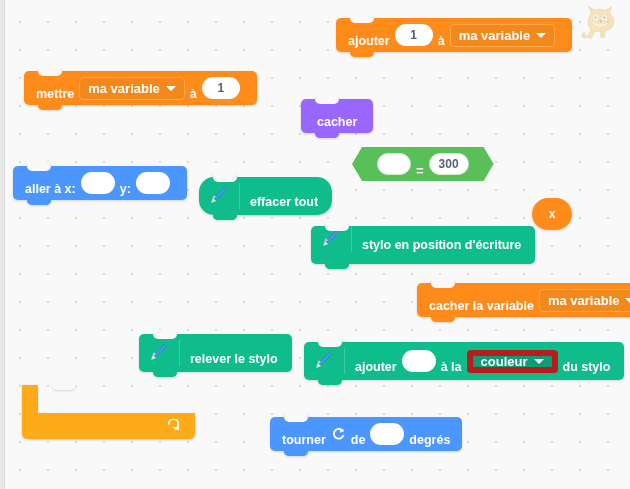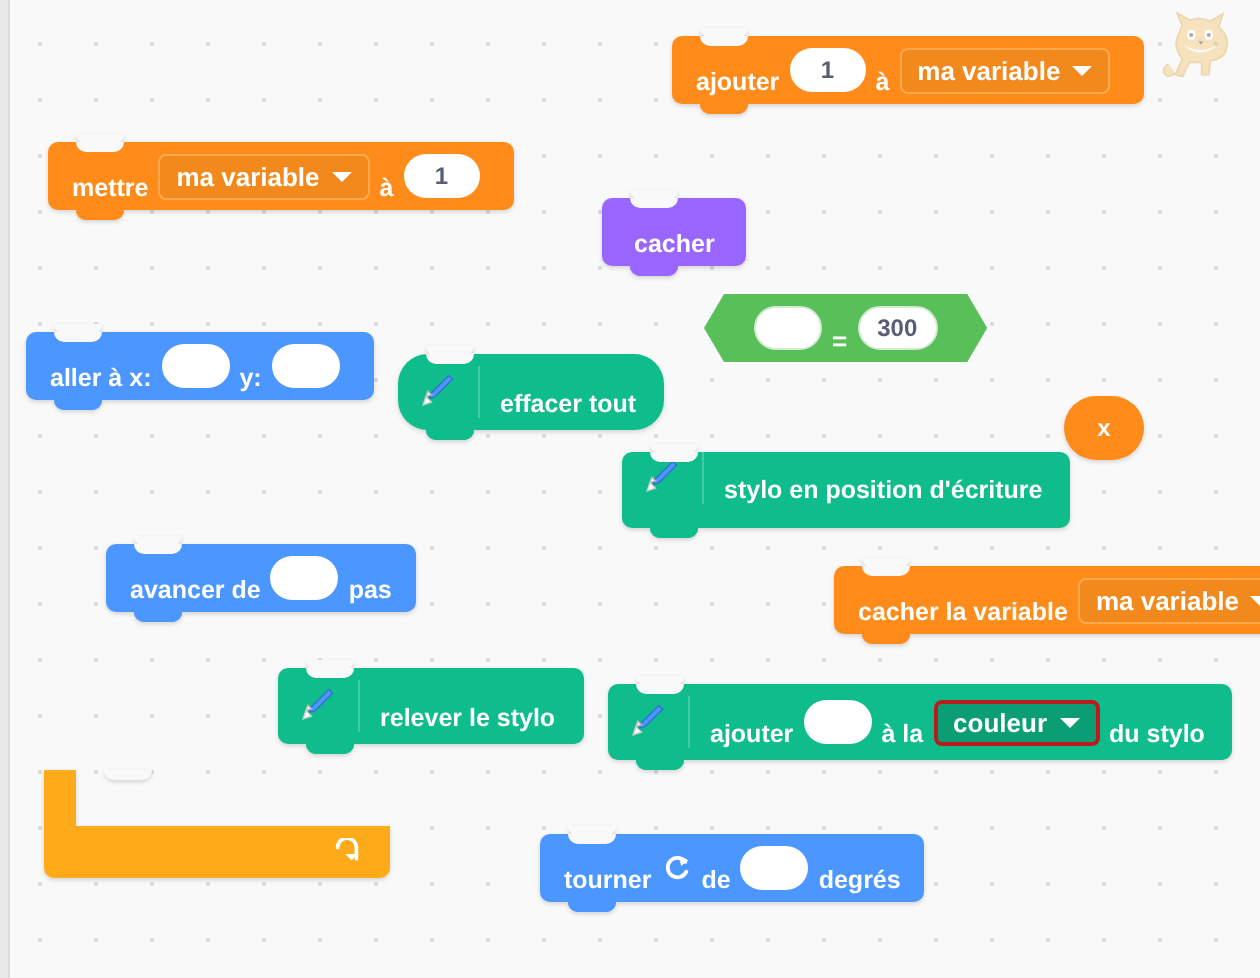--- a/index.html
+++ b/index.html
@@ -88,21 +88,21 @@
   .dropdown {
     display: inline-flex; align-items: center; gap: 6px;
     border-radius: 4px;
     height: 23px;
     padding: 0 8px;
     font-size: 13px; font-weight: bold;
     color: #ffffff;
     margin: 0 5px;
   }
   .dd-variable { background: #f2891d; border: 1px solid #ffa94d; }
-  .dd-pen      { background: #0b9e75; border: 2px solid #b91c1c; }
+  .dd-pen      { background: #0b9e75; border: 6px solid #b91c1c; }
   .caret {
     width: 0; height: 0;
     border-left: 5px solid transparent;
     border-right: 5px solid transparent;
     border-top: 5px solid #ffffff;
   }
   .hex-slot {
     display: inline-block;
     width: 46px; height: 22px;
     background: #e09112;
@@ -292,27 +292,20 @@
       <path d="M6.5 14.5 l-1.5 4.5 4.5 -1.5 z" fill="#ffffff" stroke="#cccccc" stroke-width="0.8"></path>
     </svg>
     <div class="pen-sep"></div>
     <span class="lbl">stylo en position d'écriture</span>
   </div>
 
   <div class="reporter" style="left:532px; top:198px;">
     <span>x</span>
   </div>
 
-  <div class="block stack c-motion" style="left:53px; top:272px; height:34px;">
-    <div class="notch-top"></div>
-    <div class="notch-bot"></div>
-    <span class="lbl">avancer de</span>
-    <span class="oval-input oval-empty"></span>
-    <span class="lbl">pas</span>
-  </div>
 
   <div class="block stack c-variable" style="left:417px; top:283px; height:34px;">
     <div class="notch-top"></div>
     <div class="notch-bot"></div>
     <span class="lbl">cacher la variable</span>
     <span class="dropdown dd-variable">
       <span>ma variable</span>
       <span class="caret"></span>
     </span>
   </div>

